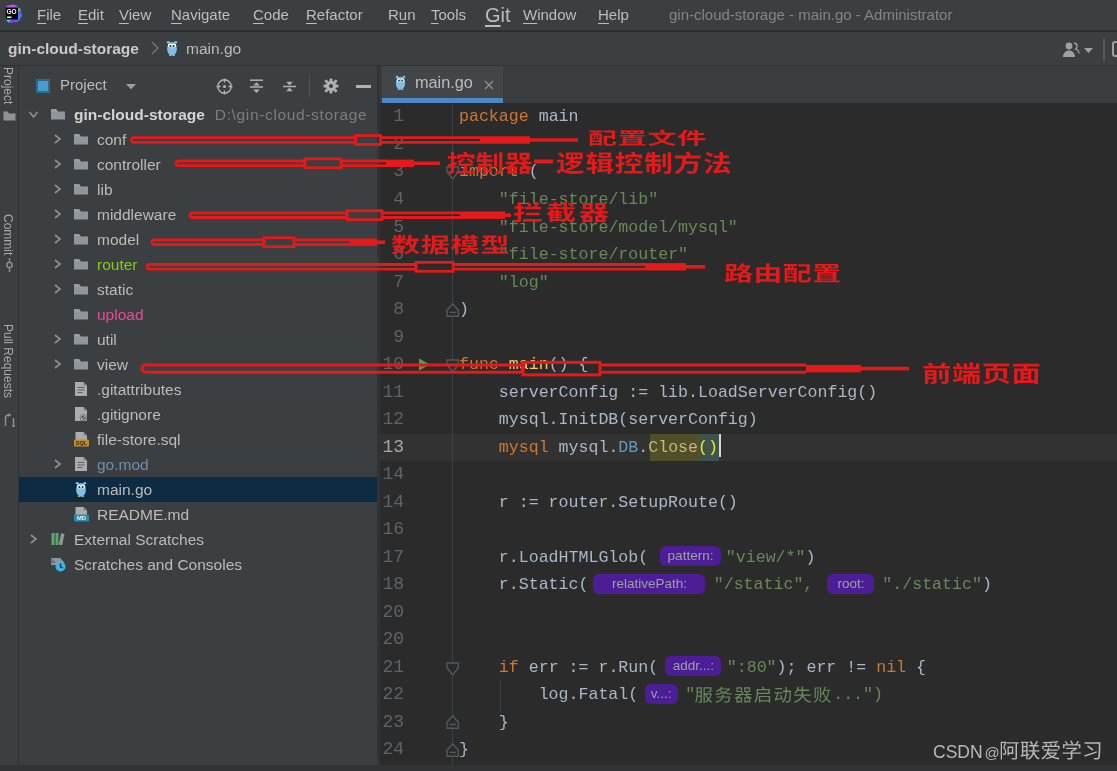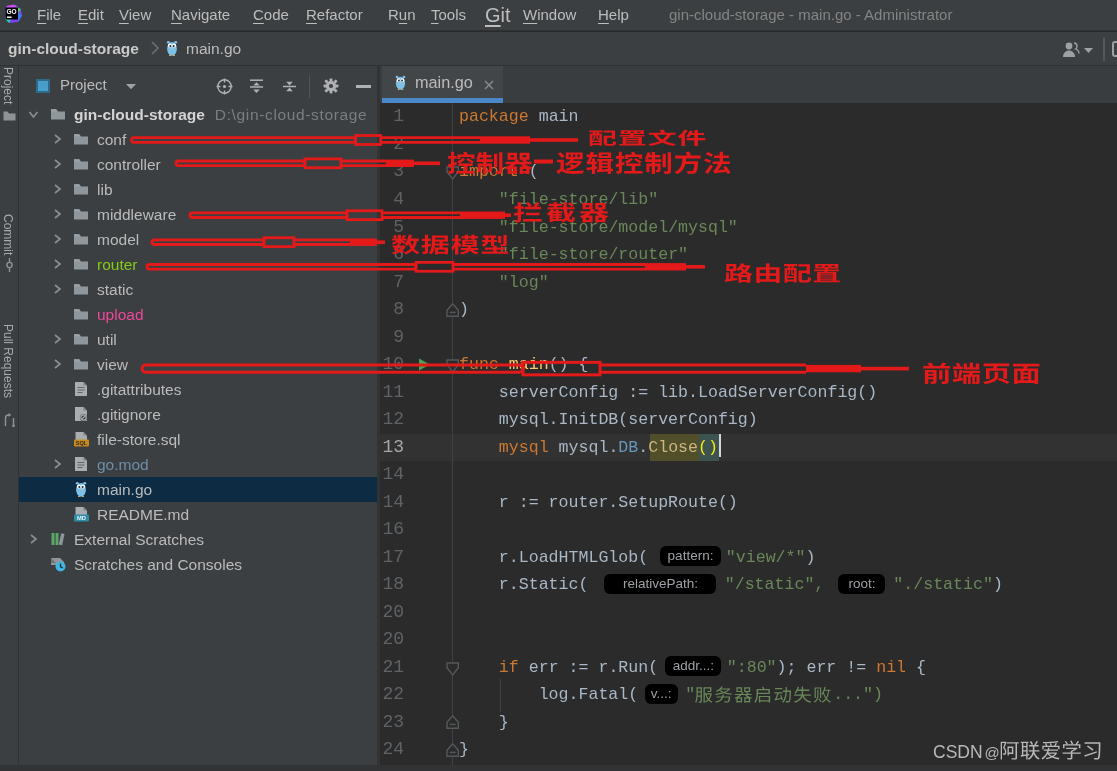--- a/index.html
+++ b/index.html
@@ -1,20 +1,20 @@
 <!DOCTYPE html>
 <html><head><meta charset="utf-8"><style>
 *{margin:0;padding:0;box-sizing:border-box}
 html,body{width:1117px;height:771px;overflow:hidden;background:#2b2b2b;
  font-family:"Liberation Sans",sans-serif;}
 .abs{position:absolute}
 .mono{font-family:"Liberation Mono",monospace;font-size:16.6px;line-height:27.52px;
  white-space:pre;color:#a9b7c6;letter-spacing:0}
 .kw{color:#cc7832}.st{color:#6a8759}.fn{color:#ffc66b}.bl{color:#6897bb}
-.chip{display:inline-block;height:20px;line-height:20px;background:#000000;color:#9da1a5;
+.chip{display:inline-block;height:20px;line-height:20px;background:#4c1d95;color:#9da1a5;
  font-family:"Liberation Sans",sans-serif;font-size:13.5px;border-radius:6px;text-align:center;
  vertical-align:middle;position:relative;top:-1px}
 .trow{position:absolute;height:25px;line-height:25px;font-size:15.5px;color:#bbbbbb;white-space:pre}
 </style></head>
 <body>
 <div class="abs" style="left:0;top:0;width:1117px;height:771px">
     <div class="abs" style="left:0;top:0;width:1117px;height:31px;background:#3c3f41;border-bottom:1px solid #2f3133"></div>
     <svg class="abs" style="left:4px;top:3px" width="20" height="22" viewBox="0 0 20 22">
 <path d="M2 4 L12 2 L17 7 L18 13 L14 19 L6 20 L1 15 Z" fill="#7a43f0"></path>
 <path d="M2 3 L10 1.5 L13 4 L4 6Z" fill="#c94ff0"></path>
@@ -347,21 +347,21 @@
     <div class="abs mono" style="left:459.0px;top:213.52px">    <span class="st">"file-store/model/mysql"</span></div>
     <div class="abs mono" style="left:459.0px;top:241.04000000000002px">    <span class="st">"file-store/router"</span></div>
     <div class="abs mono" style="left:459.0px;top:268.56px">    <span class="st">"log"</span></div>
     <div class="abs mono" style="left:459.0px;top:296.08px">)</div>
     <div class="abs mono" style="left:459.0px;top:351.12px"><span class="kw">func</span> <span class="fn">main</span>() {</div>
     <div class="abs mono" style="left:459.0px;top:378.64px">    serverConfig := lib.LoadServerConfig()</div>
     <div class="abs mono" style="left:459.0px;top:406.15999999999997px">    mysql.InitDB(serverConfig)</div>
     <div class="abs mono" style="left:459.0px;top:433.68px">    <span class="kw">mysql</span> mysql.<span class="bl">DB</span>.<span style="color:#cdb67f">Close</span><span style="color:#f3e615">()</span></div>
     <div class="abs mono" style="left:459.0px;top:488.71999999999997px">    r := router.SetupRoute()</div>
     <div class="abs mono" style="left:459.0px;top:543.76px">    r.LoadHTMLGlob(<span class="chip" style="width:61px;margin-left:11.8px;margin-right:4.8px">pattern:</span><span class="st">"view/*"</span>)</div>
-    <div class="abs mono" style="left:459.0px;top:571.28px">    r.Static(<span class="chip" style="width:112px;margin-left:16px;margin-right:8.3px">relativePath:</span><span class="st">"/static",</span><span class="chip" style="width:47px;margin-left:14.1px;margin-right:7.9px">root:</span><span class="st">"./static"</span>)</div>
+    <div class="abs mono" style="left:459.0px;top:571.28px">    r.Static(<span class="chip" style="width:112px;margin-left:5px;margin-right:8.3px">relativePath:</span><span class="st">"/static",</span><span class="chip" style="width:47px;margin-left:14.1px;margin-right:7.9px">root:</span><span class="st">"./static"</span>)</div>
     <div class="abs mono" style="left:459.0px;top:653.84px">    <span class="kw">if</span> err := r.Run(<span class="chip" style="width:56px;margin-left:7.3px;margin-right:5.3px">addr...:</span><span class="st">":80"</span>); err != <span class="kw">nil</span> {</div>
     <div class="abs mono" style="left:459.0px;top:681.36px">        log.Fatal(<span class="chip" style="width:33px;margin-left:6.3px;margin-right:7.7px">v...:</span><span class="st">"</span><span style="display:inline-block;width:138px"></span><span class="st">...")</span></div>
     <div class="abs mono" style="left:459.0px;top:708.88px">    }</div>
     <div class="abs mono" style="left:459.0px;top:736.4000000000001px">}</div>
     <div class="abs" style="left:719px;top:434px;width:2px;height:23px;background:#d5d8da"></div>
     <div class="abs" style="left:0;top:765px;width:1117px;height:6px;background:#313335"></div>
     <svg class="abs" style="left:0;top:0;z-index:50" width="1117" height="771" viewBox="0 0 1117 771" fill="none">
       <rect x="131.5" y="137.7" width="224.10000000000002" height="4.6" rx="2.3" stroke="#e3191a" stroke-width="2.8"></rect>
       <rect x="355.6" y="135.55" width="25.099999999999966" height="8.9" stroke="#e3191a" stroke-width="2.8"></rect>
       <path d="M380.7 137.7H480M380.7 142.3H480" stroke="#e3191a" stroke-width="2.8"></path>

